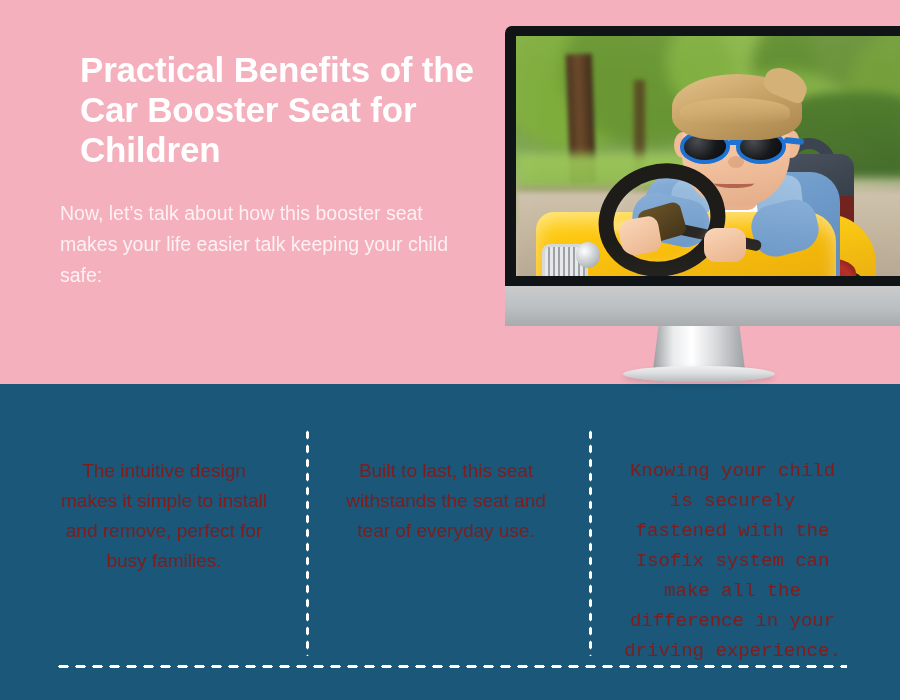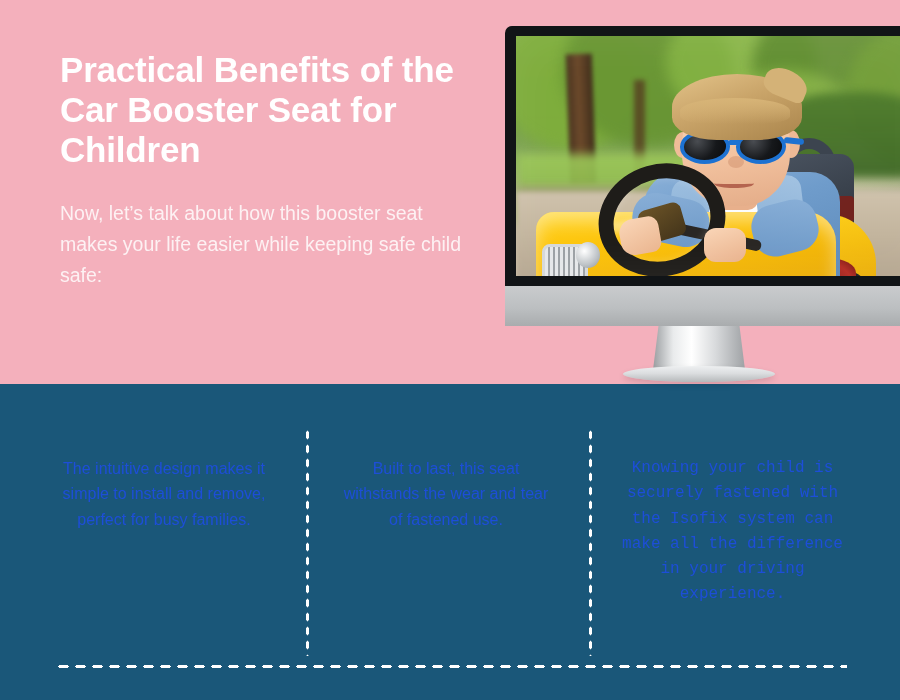--- a/index.html
+++ b/index.html
@@ -28,20 +28,21 @@
     position:absolute;
     left:60px; top:50px;
     width:420px;
   }
   .headline {
     font-size:35px;
     line-height:1.14;
     font-weight:700;
     color:#ffffff;
     letter-spacing:-0.2px;
+    margin-left:20px;
   }
   .subhead {
     margin-top:28px;
     font-size:19.5px;
     line-height:1.6;
     color:#fdf1f3;
     font-weight:400;
     width:410px;
   }
 
@@ -354,22 +355,22 @@
 
   
   .cols {
     position:absolute;
     left:0; top:428px;
     width:900px;
   }
   .col {
     position:absolute;
     text-align:center;
-    color:#1d4ed8;
-    font-size:16px;
+    color:#7f1d1d;
+    font-size:19px;
     line-height:1.58;
     font-weight:400;
   }
   .col-1 { left:55px;  top:28px; width:218px; }
   .col-2 { left:337px; top:28px; width:218px; }
   .col-3 { left:620px; top:28px; width:225px;font-family:Liberation Mono, monospace; }
 
   
   .v-div {
     position:absolute; top:428px;
@@ -390,21 +391,21 @@
 </style>
 </head>
 <body>
 
 <div id="canvas">
 
   <div class="blue-panel"></div>
 
   <div class="head-block">
     <div class="headline">Practical Benefits of the Car Booster Seat for Children</div>
-    <div class="subhead">Now, let’s talk about how this booster seat makes your life easier while keeping safe child safe:</div>
+    <div class="subhead">Now, let’s talk about how this booster seat makes your life easier talk keeping your child safe:</div>
   </div>
 
   <div class="monitor">
     <div class="monitor-bezel">
       <div class="monitor-screen">
         <div class="photo">
           <div class="sky-bg"></div>
           <div class="tree-canopy c1"></div>
           <div class="tree-canopy c2"></div>
           <div class="tree-canopy c3"></div>
@@ -462,21 +463,21 @@
         </div>
       </div>
     </div>
     <div class="monitor-chin"></div>
     <div class="monitor-neck"></div>
     <div class="monitor-base"></div>
   </div>
 
   <div class="cols">
     <div class="col col-1">The intuitive design makes it simple to install and remove, perfect for busy families.</div>
-    <div class="col col-2">Built to last, this seat withstands the wear and tear of fastened use.</div>
+    <div class="col col-2">Built to last, this seat withstands the seat and tear of everyday use.</div>
     <div class="col col-3">Knowing your child is securely fastened with the Isofix system can make all the difference in your driving experience.</div>
   </div>
 
   <div class="v-div v-div-1"></div>
   <div class="v-div v-div-2"></div>
   <div class="h-div"></div>
 
 </div>
 
 </body></html>

